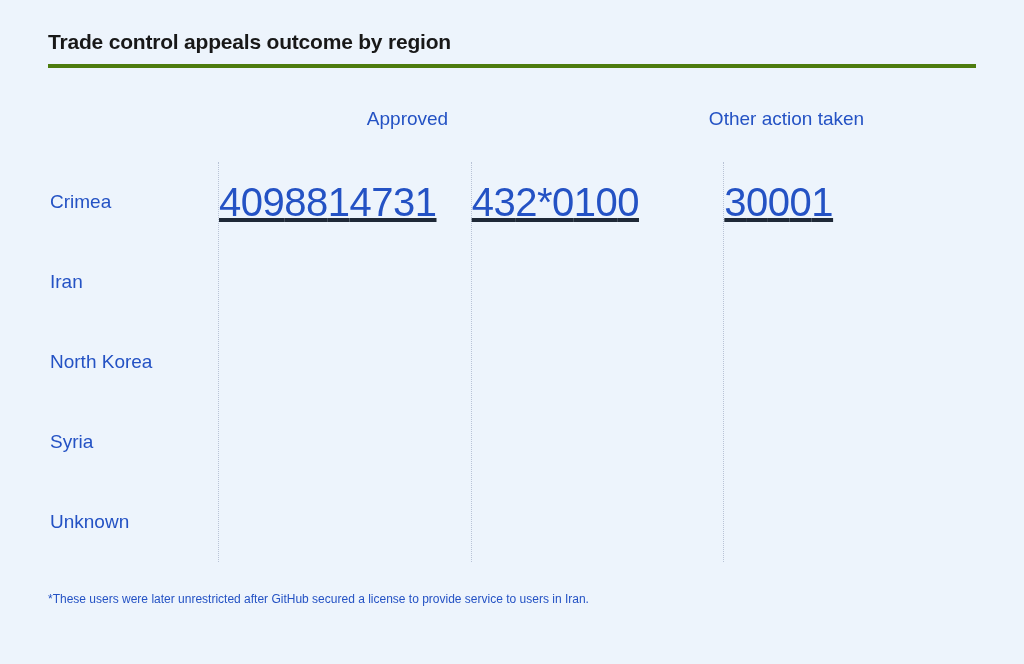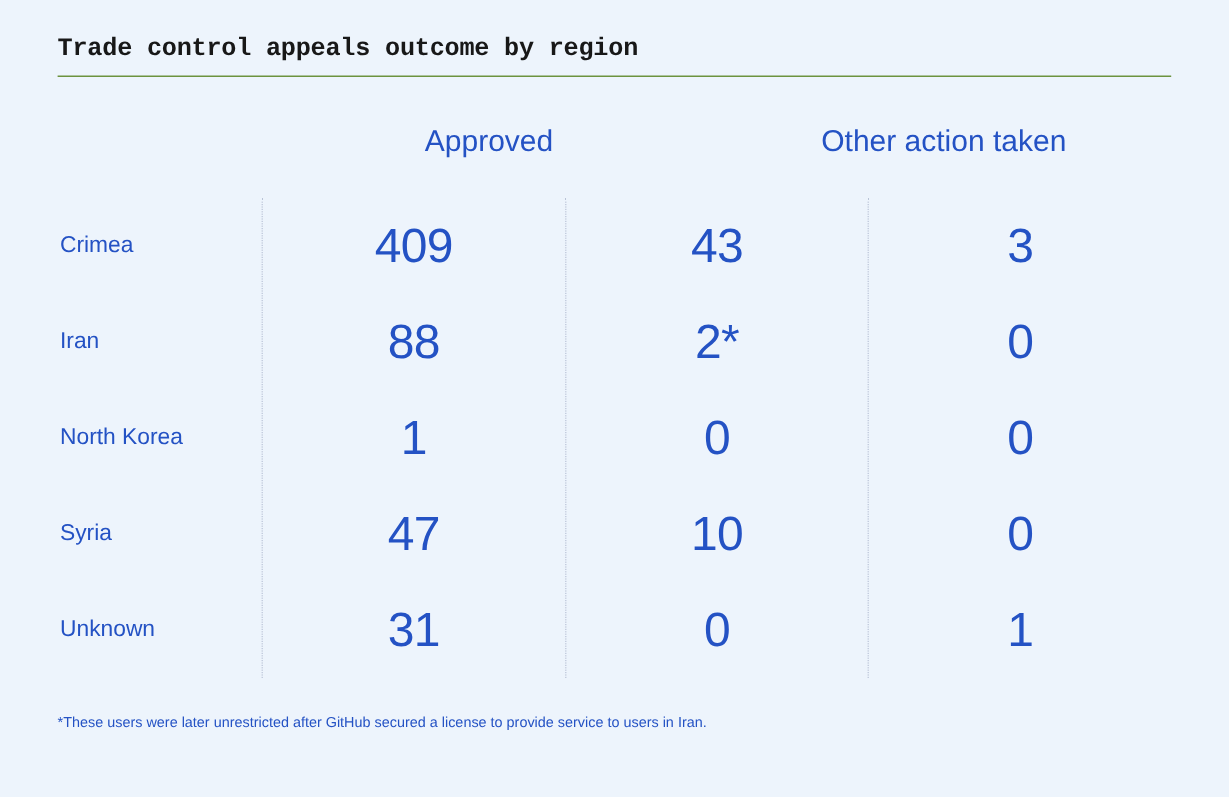--- a/index.html
+++ b/index.html
@@ -13,57 +13,57 @@
       width: 1024px;
       height: 664px;
       padding: 30px 48px 20px 48px;
       color: #1f2937;
     }
     .title {
       font-size: 21px;
       font-weight: 600;
       color: #181818;
       padding-bottom: 10px;
-      border-bottom: 1px solid #4d7c0f;
+      border-bottom: 4px solid #4d7c0f;
       margin-bottom: 40px;
       letter-spacing: -0.2px;
-      font-family: Liberation Mono, monospace;
     }
     .table {
       width: 100%;
     }
     .header-row {
       display: flex;
       margin-bottom: 32px;
     }
     .row-label-cell {
       width: 170px;
       flex: 0 0 170px;
     }
     .header-cell {
       flex: 1;
       text-align: center;
-      font-size: 25px;
+      font-size: 19px;
       font-weight: 400;
       color: #2452c4;
     }
     .body {
       display: flex;
     }
     .labels-col {
       width: 170px;
       flex: 0 0 170px;
       display: flex;
       flex-direction: column;
     }
     .data-col {
       flex: 1;
       display: flex;
-      flex-direction: column;
+      flex-direction: row;
       border-left: 1px dotted #b9c3d6;
+      text-decoration: underline;
     }
     .row-label {
       height: 80px;
       display: flex;
       align-items: center;
       font-size: 19px;
       font-weight: 400;
       color: #2452c4;
       padding-left: 2px;
     }

